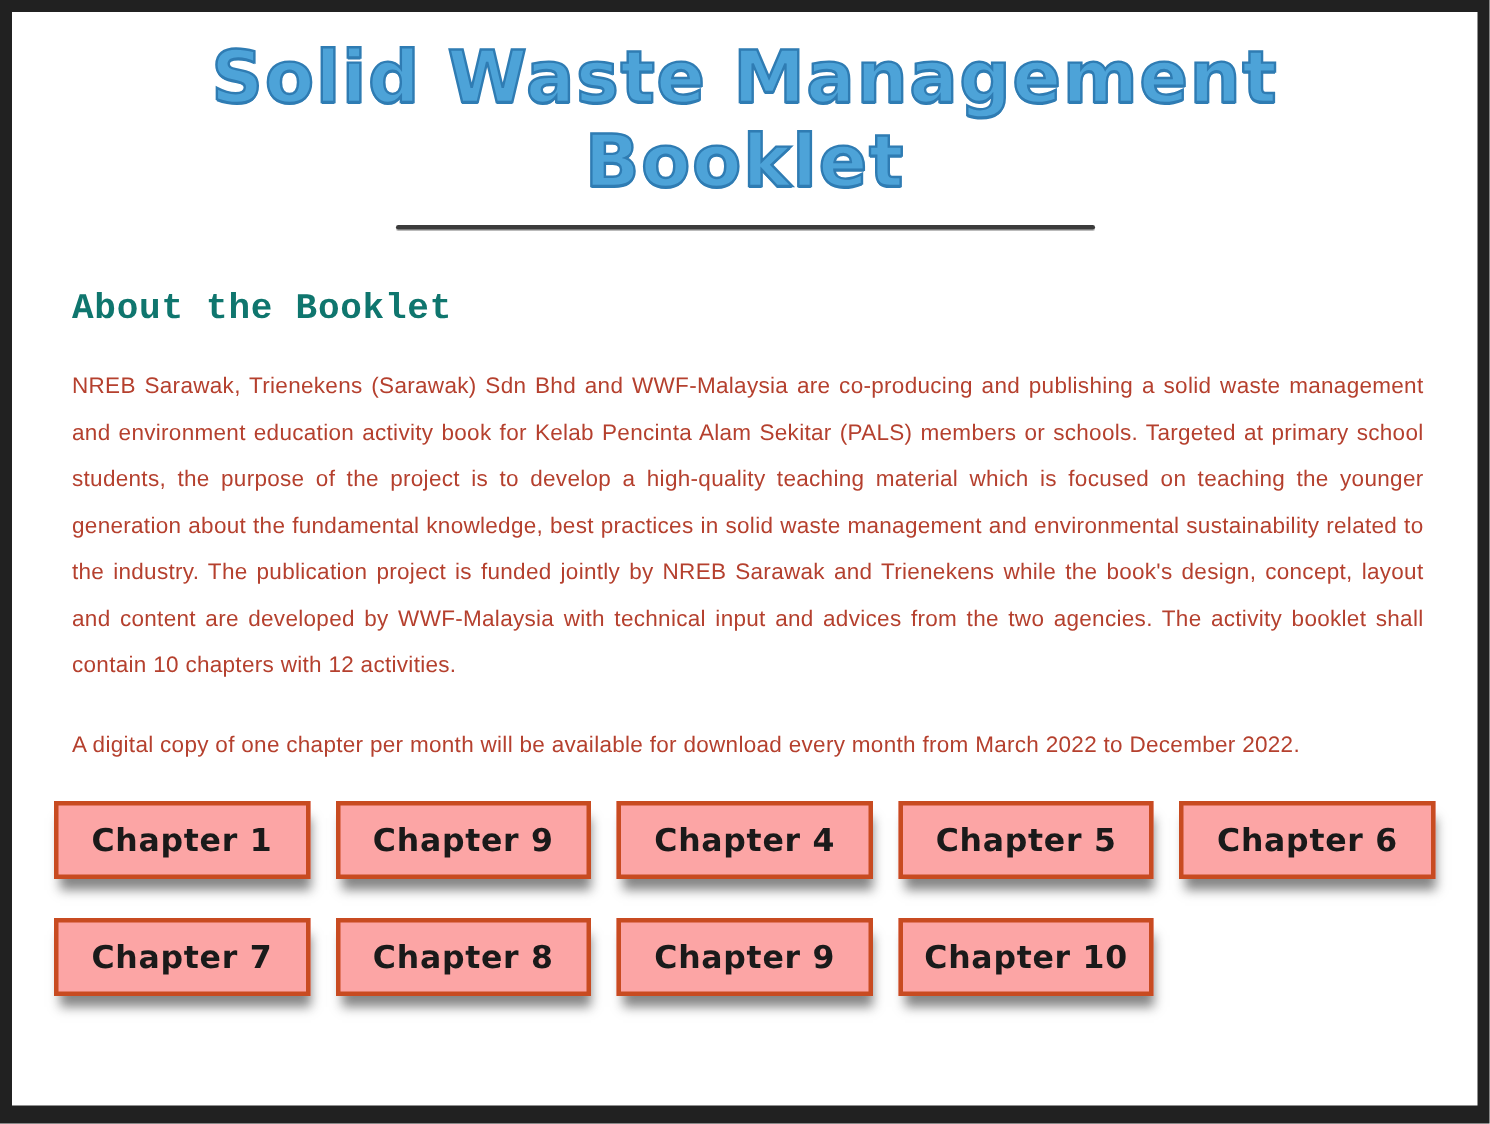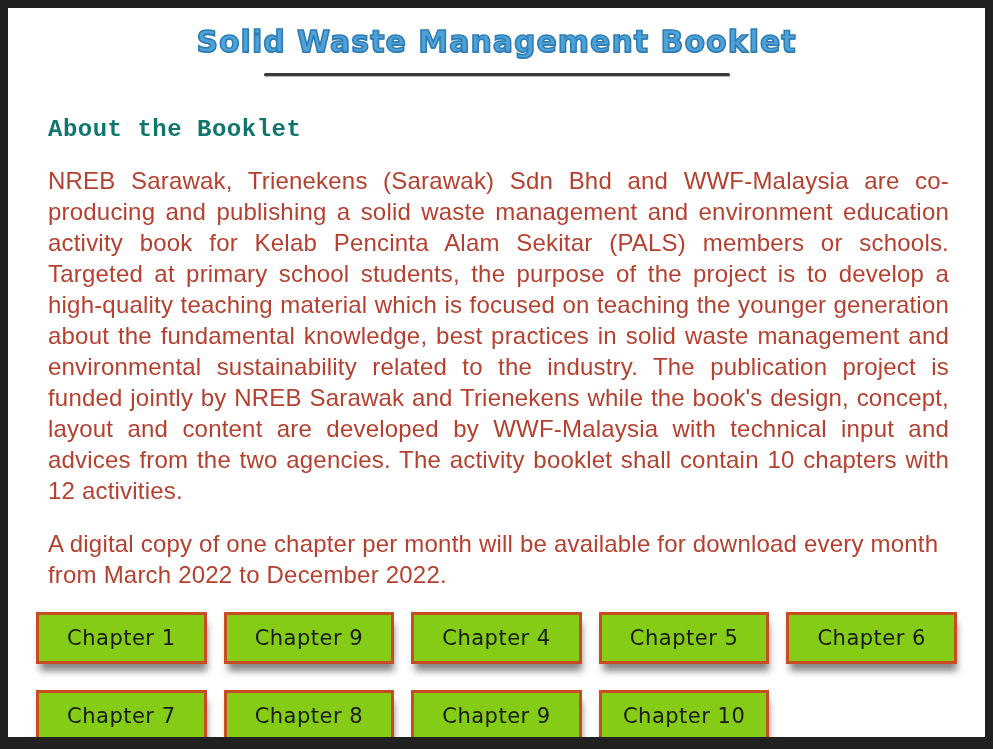--- a/index.html
+++ b/index.html
@@ -18,21 +18,21 @@
   }
   .page {
     box-sizing: border-box;
     width: 100%; height: 100%;
     padding: 0 36px;
   }
   .page-title {
     margin: 16px 0 0 0;
     text-align: center;
     font-family: "DejaVu Sans", sans-serif;
-    font-size: 30px;
+    font-size: 48px;
     font-weight: 800;
     letter-spacing: 1px;
     color: #4da3d8;
     -webkit-text-stroke: 1.6px #2f7cb3;
     text-shadow: 0 1px 0 #2f7cb3;
   }
   .title-underline {
     width: 466px; height: 3px;
     margin: 14px auto 0 auto;
     background: #3b3b3b;
@@ -43,42 +43,42 @@
     margin: 40px 0 0 4px;
     font-family: Liberation Mono, monospace;
     font-size: 24px;
     font-weight: 800;
     letter-spacing: 0.5px;
     color: #0f766e;
   }
   .body-text {
     margin: 22px 0 0 4px;
     font-family: "Liberation Sans", sans-serif;
-    font-size: 24px;
+    font-size: 15px;
     line-height: 31px;
     letter-spacing: 0.2px;
     color: #b5402e;
     text-align: justify;
   }
   .body-text.single { text-align: left; }
   .chapter-grid {
     display: grid;
     grid-template-columns: repeat(5, 1fr);
     gap: 26px 17px;
     margin: 22px -8px 0 -8px;
   }
   .chapter-btn {
     box-sizing: border-box;
     height: 52px;
-    background: #84cc16;
+    background: #fca5a5;
     border: 3px solid #c84b21;
     color: #1a1a1a;
     font-family: "DejaVu Sans", sans-serif;
     font-size: 21px;
-    font-weight: normal;
+    font-weight: bold;
     letter-spacing: 0.5px;
     cursor: pointer;
     box-shadow: 2px 9px 7px -2px rgba(35,35,35,0.55);
   }
 </style>
 </head>
 <body>
 
 <div class="frame">
   <div class="page">

